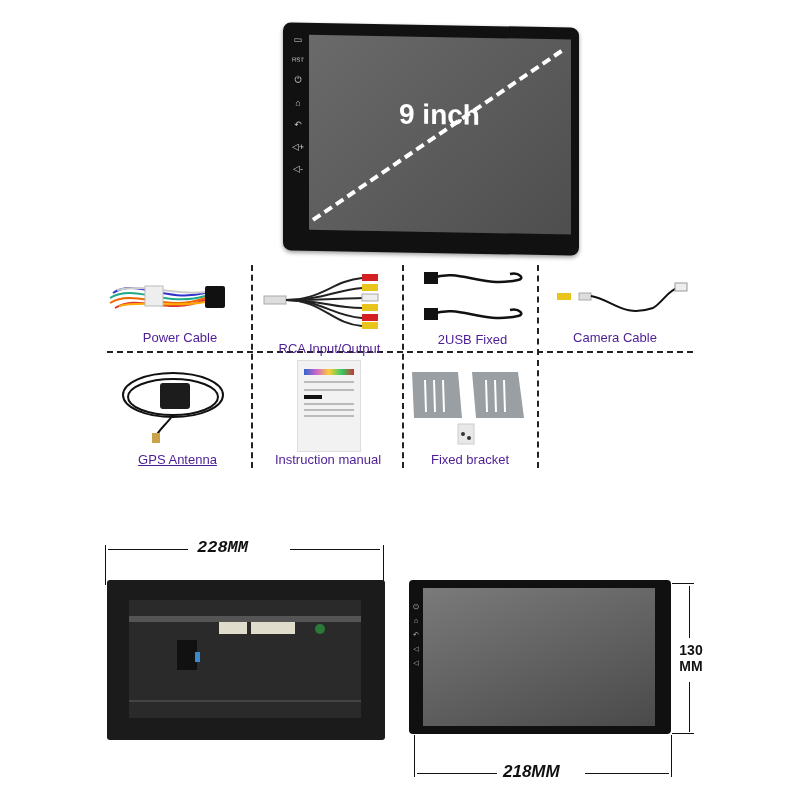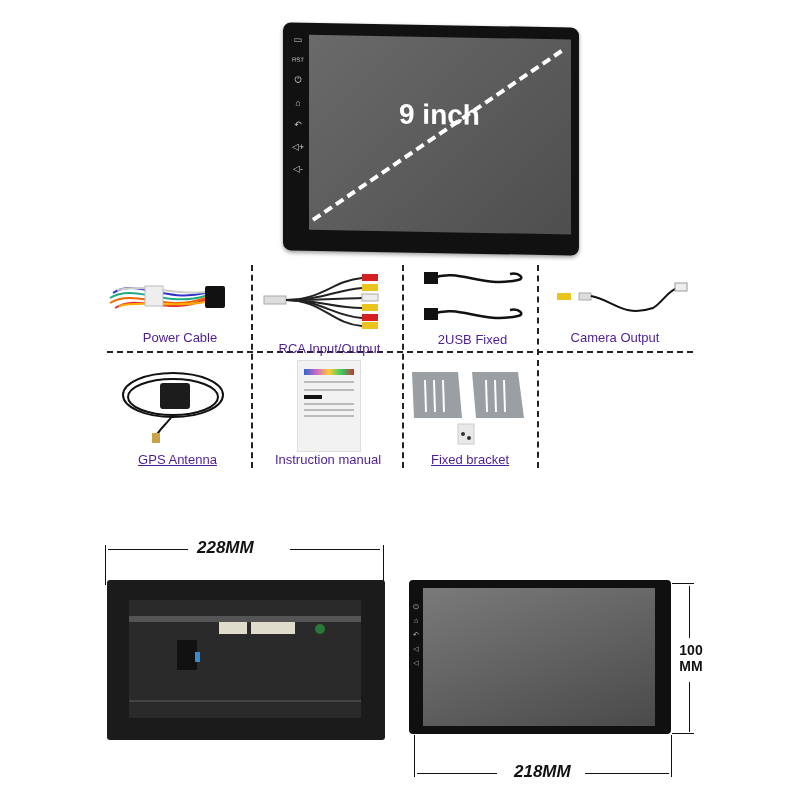--- a/index.html
+++ b/index.html
@@ -95,21 +95,21 @@
   <rect x="4" y="42" width="14" height="12" fill="#111"></rect>
 </svg>
 <div class="cell-label" style="left:410px;top:332px;width:125px;">2USB Fixed</div>
 
 <svg class="item" style="left:553px;top:280px" width="140" height="40">
   <rect x="4" y="13" width="14" height="7" fill="#e8c41c"></rect>
   <rect x="26" y="13" width="12" height="7" fill="#ddd" stroke="#aaa"></rect>
   <path d="M38,16 C60,20 70,38 100,28 C110,22 115,10 125,8" fill="none" stroke="#111" stroke-width="2"></path>
   <rect x="122" y="3" width="12" height="8" fill="#eee" stroke="#999"></rect>
 </svg>
-<div class="cell-label" style="left:555px;top:330px;width:120px;">Camera Output</div>
+<div class="cell-label" style="left:555px;top:330px;width:120px;">Camera Cable</div>
 
 <svg class="item" style="left:118px;top:365px" width="115" height="80">
   <g fill="none" stroke="#111" stroke-width="2">
     <ellipse cx="55" cy="30" rx="50" ry="22"></ellipse>
     <ellipse cx="55" cy="32" rx="45" ry="18"></ellipse>
     <path d="M55,50 C48,60 40,65 38,72"></path>
   </g>
   <rect x="42" y="18" width="30" height="26" fill="#1c1c1c" rx="3"></rect>
   <rect x="34" y="68" width="8" height="10" fill="#c9a24a"></rect>
 </svg>
@@ -134,27 +134,27 @@
       <line x1="24" y1="12" x2="25" y2="44"></line>
       <line x1="33" y1="12" x2="34" y2="44"></line>
     <line x1="76" y1="12" x2="77" y2="44"></line>
       <line x1="85" y1="12" x2="86" y2="44"></line>
       <line x1="94" y1="12" x2="95" y2="44"></line>
   </g>
   <rect x="48" y="56" width="16" height="20" fill="#e8e8e8" stroke="#ccc"></rect>
   <circle cx="53" cy="66" r="2" fill="#333"></circle>
     <circle cx="59" cy="70" r="2" fill="#333"></circle>
 </svg>
-<div class="cell-label" style="left:410px;top:452px;width:120px;text-decoration:underline;">Fixed bracket</div>
+<div class="cell-label" style="left:410px;top:452px;width:120px;">Fixed bracket</div>
 
 <div class="tick-v" style="left:105px;top:545px;height:40px;"></div>
 <div class="tick-v" style="left:383px;top:545px;height:40px;"></div>
 <div class="arrow-h" style="left:108px;top:549px;width:80px;"></div>
 <div class="arrow-h" style="left:290px;top:549px;width:90px;"></div>
-<div class="dim-text" style="left:197px;top:538px;">228MM</div>
+<div class="dim-text" style="left:197px;top:538px;font-family:Liberation Mono, monospace;">228MM</div>
 
 <div class="abs" style="left:107px;top:580px;width:278px;height:160px;background:#1b1b1b;border-radius:3px;">
   <div style="position:absolute;left:22px;top:20px;width:232px;height:118px;background:#2a2a2a;">
     <div style="position:absolute;left:0;top:16px;width:232px;height:6px;background:#555;"></div>
     <div style="position:absolute;left:90px;top:22px;width:28px;height:12px;background:#e0dccc;"></div>
     <div style="position:absolute;left:122px;top:22px;width:44px;height:12px;background:#e0dccc;"></div>
     <div style="position:absolute;left:186px;top:24px;width:10px;height:10px;border-radius:50%;background:#2a7a3a;"></div>
     <div style="position:absolute;left:48px;top:40px;width:20px;height:30px;background:#111;"></div>
     <div style="position:absolute;left:66px;top:52px;width:5px;height:10px;background:#3a8ad0;"></div>
     <div style="position:absolute;left:0;top:100px;width:232px;height:2px;background:#444;"></div>
@@ -163,21 +163,21 @@
 
 <div class="abs" style="left:409px;top:580px;width:262px;height:154px;background:#101010;border-radius:4px;">
   <div style="position:absolute;left:14px;top:8px;width:232px;height:138px;background:linear-gradient(160deg,#7a7a7a,#4a4a4a);"></div>
   <div style="position:absolute;left:3px;top:20px;width:8px;color:#bbb;font-size:7px;line-height:14px;text-align:center;">⏻<br>⌂<br>↶<br>◁<br>◁</div>
 </div>
 <div class="tick-h" style="left:672px;top:583px;width:22px;"></div>
 <div class="tick-h" style="left:672px;top:733px;width:22px;"></div>
 <div class="arrow-v" style="left:689px;top:586px;height:52px;"></div>
 <div class="arrow-v" style="left:689px;top:682px;height:50px;"></div>
 <div class="dim-text" style="left:676px;top:642px;font-style:normal;font-size:14px;line-height:16px;text-align:center;width:30px;">
-  <span>100</span><br>
+  <span>130</span><br>
   <span>MM</span>
 </div>
 
 <div class="tick-v" style="left:414px;top:735px;height:42px;"></div>
 <div class="tick-v" style="left:671px;top:735px;height:42px;"></div>
 <div class="arrow-h" style="left:417px;top:773px;width:80px;"></div>
 <div class="arrow-h" style="left:585px;top:773px;width:84px;"></div>
-<div class="dim-text" style="left:514px;top:762px;">218MM</div>
+<div class="dim-text" style="left:503px;top:762px;">218MM</div>
 
 </body></html>

